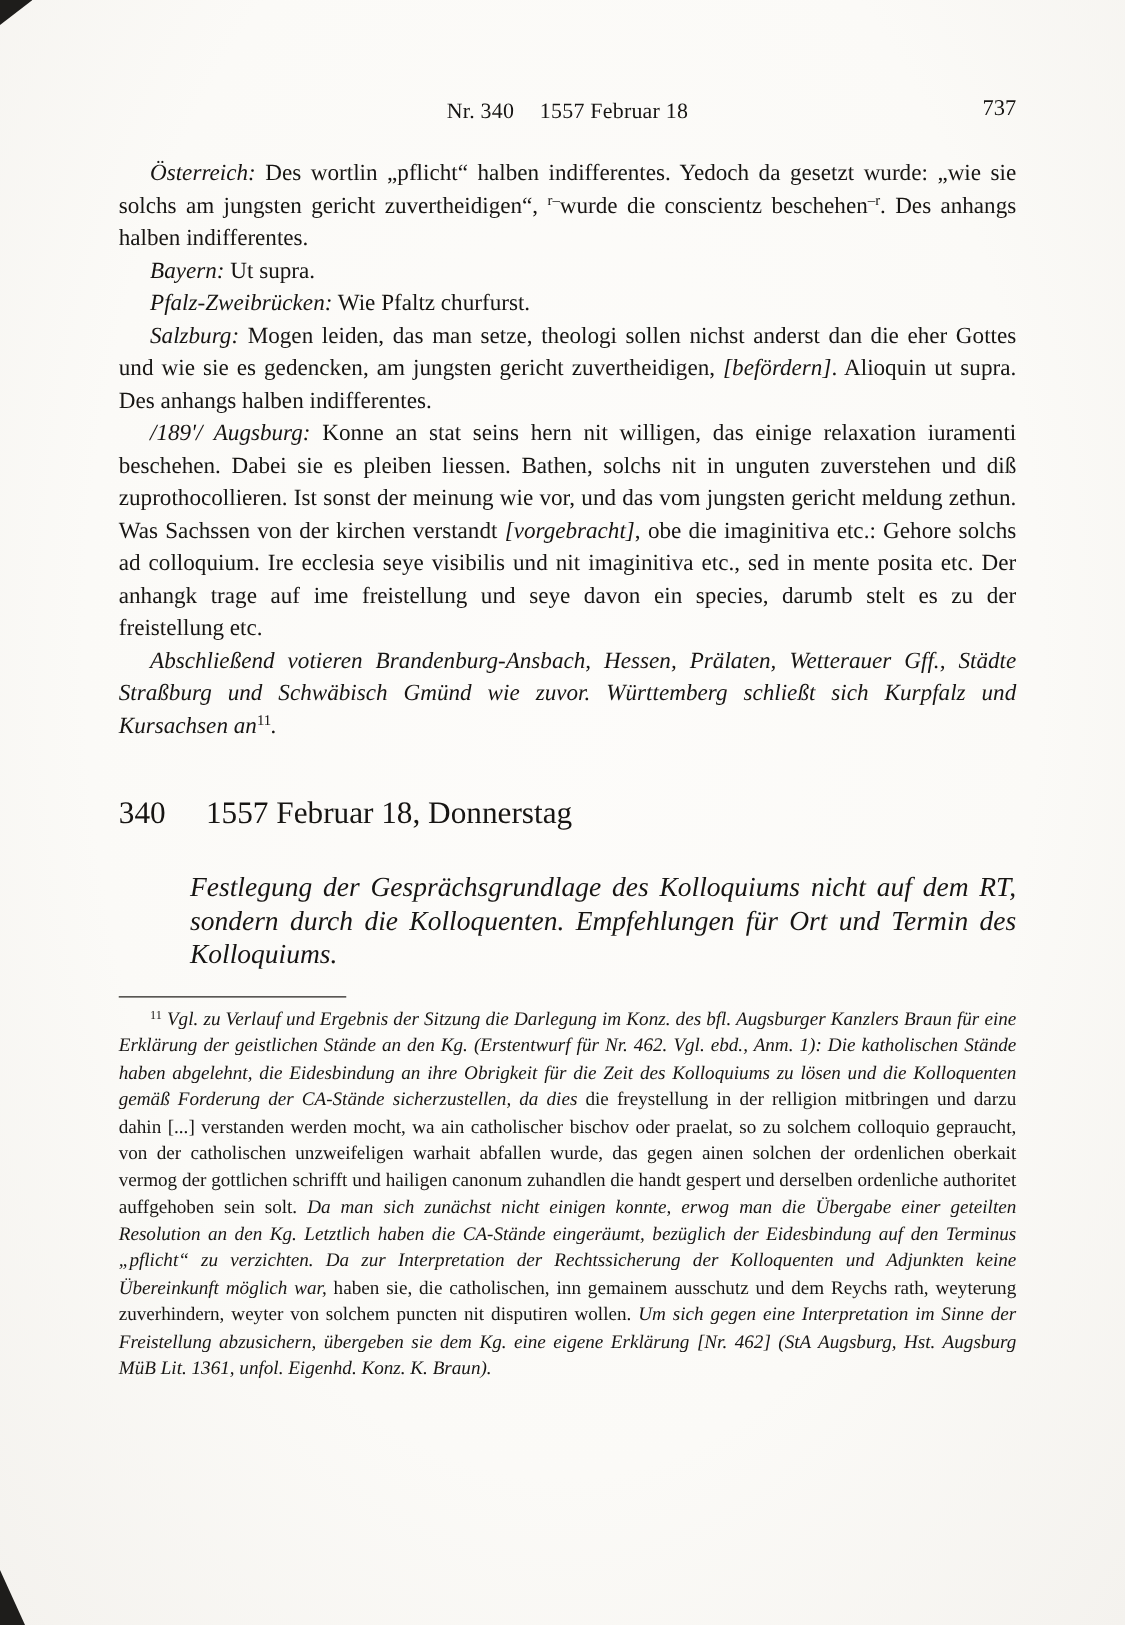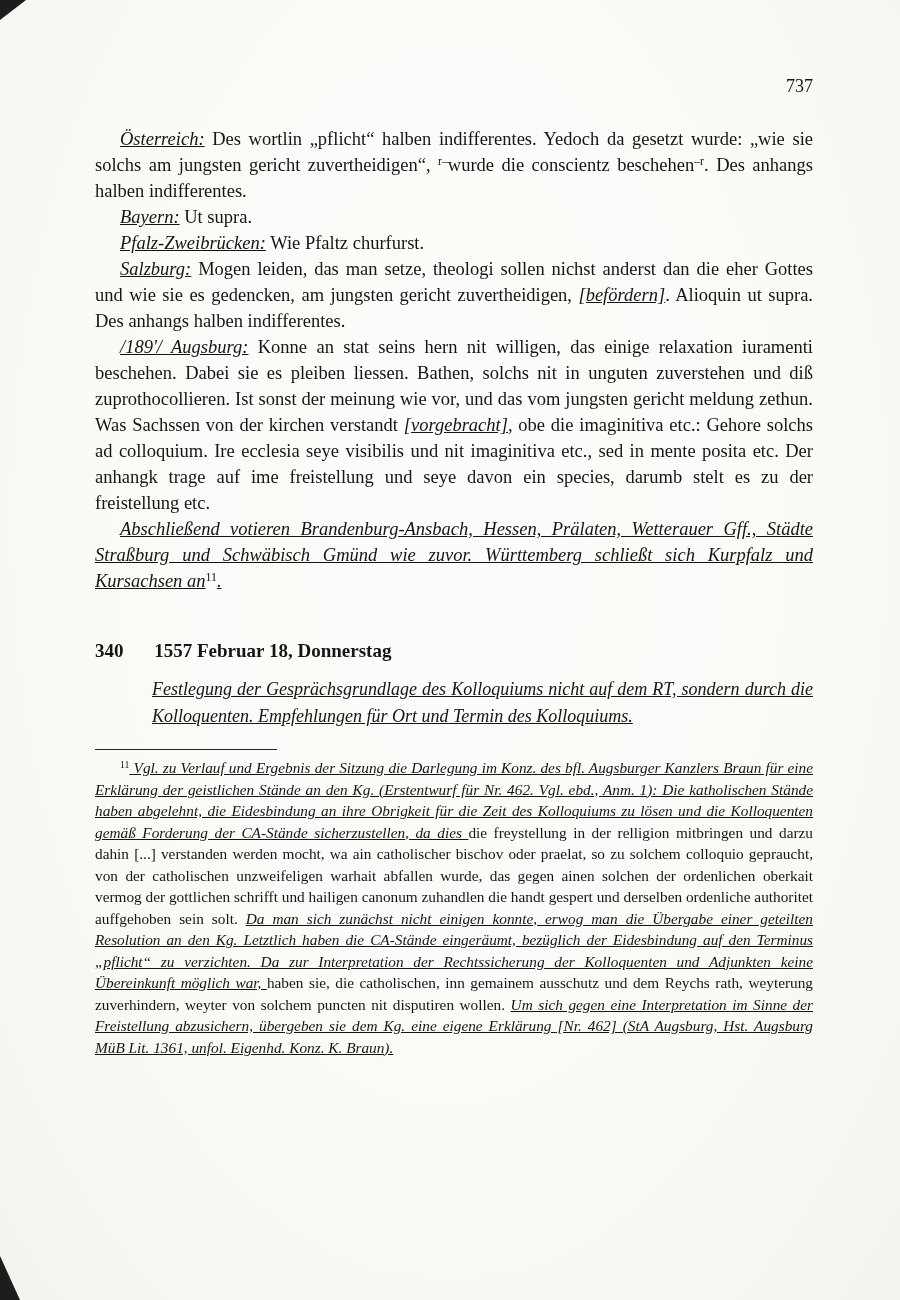--- a/index.html
+++ b/index.html
@@ -37,38 +37,38 @@
   }
   .bodytext {
     margin-top: 24px;
     font-size: 18.5px;
     line-height: 26px;
     text-align: justify;
     hyphens: none;
   }
   .bodytext p { margin: 0; }
   .bodytext p.ind { text-indent: 25px; }
-  .it { font-style: italic; text-decoration: underline; }
+  .it { font-style: italic; }
   sup {
     font-size: 64%;
     line-height: 0;
     vertical-align: baseline;
     position: relative;
     top: -0.5em;
   }
   .sect {
     margin: 44px 0 0 0;
-    font-size: 19px;
-    font-weight: bold;
+    font-size: 25px;
+    font-weight: normal;
     line-height: 26px;
   }
   .sect-num { margin-right: 26px; }
   .abstract {
-    margin: 12px 0 0 57px;
-    font-size: 18px;
+    margin: 33px 0 0 57px;
+    font-size: 22px;
     line-height: 26.5px;
     font-style: italic;
     text-align: justify;
   }
   .fnrule {
     margin-top: 20px;
     width: 182px;
     border-top: 1.6px solid #24221f;
   }
   .footnotes {
@@ -84,20 +84,24 @@
 </head>
 <body>
 
 <div class="page">
   <div class="corner tl"></div>
   <div class="corner bl"></div>
 
   <div class="content">
 
     <div class="runhead">
+      <span class="rh-center">
+        <span>Nr. 340</span>
+        <span class="gap">1557 Februar 18</span>
+      </span>
       <span class="rh-page">737</span>
     </div>
 
     <div class="bodytext">
         <p class="ind"><span class="it">Österreich:</span><span> Des wortlin „pflicht“ halben indifferentes. Yedoch da gesetzt wurde: „wie sie solchs am jungsten gericht zuvertheidigen“, </span><sup>r–</sup><span>wurde die conscientz beschehen</span><sup>–r</sup><span>. Des anhangs halben indifferentes.</span></p>
         <p class="ind"><span class="it">Bayern:</span><span> Ut supra.</span></p>
         <p class="ind"><span class="it">Pfalz-Zweibrücken:</span><span> Wie Pfaltz churfurst.</span></p>
         <p class="ind"><span class="it">Salzburg:</span><span> Mogen leiden, das man setze, theologi sollen nichst anderst dan die eher Gottes und wie sie es gedencken, am jungsten gericht zuvertheidigen, </span><span class="it">[befördern]</span><span>. Alioquin ut supra. Des anhangs halben indifferentes.</span></p>
         <p class="ind"><span class="it">/189'/ Augsburg:</span><span> Konne an stat seins hern nit willigen, das einige relaxation iuramenti beschehen. Dabei sie es pleiben liessen. Bathen, solchs nit in unguten zuverstehen und diß zuprothocollieren. Ist sonst der meinung wie vor, und das vom jungsten gericht meldung zethun. Was Sachssen von der kirchen verstandt </span><span class="it">[vorgebracht]</span><span>, obe die imaginitiva etc.: Gehore solchs ad colloquium. Ire ecclesia seye visibilis und nit imaginitiva etc., sed in mente posita etc. Der anhangk trage auf ime freistellung und seye davon ein species, darumb stelt es zu der freistellung etc.</span></p>
         <p class="ind"><span class="it">Abschließend votieren Brandenburg-Ansbach, Hessen, Prälaten, Wetterauer Gff., Städte Straßburg und Schwäbisch Gmünd wie zuvor. Württemberg schließt sich Kurpfalz und Kursachsen an</span><sup>11</sup><span class="it">.</span></p>

